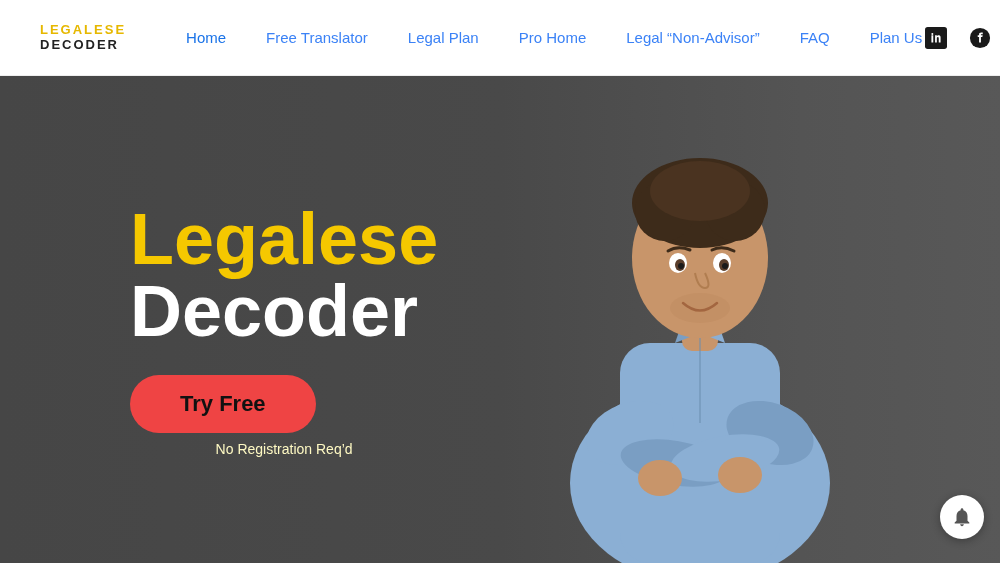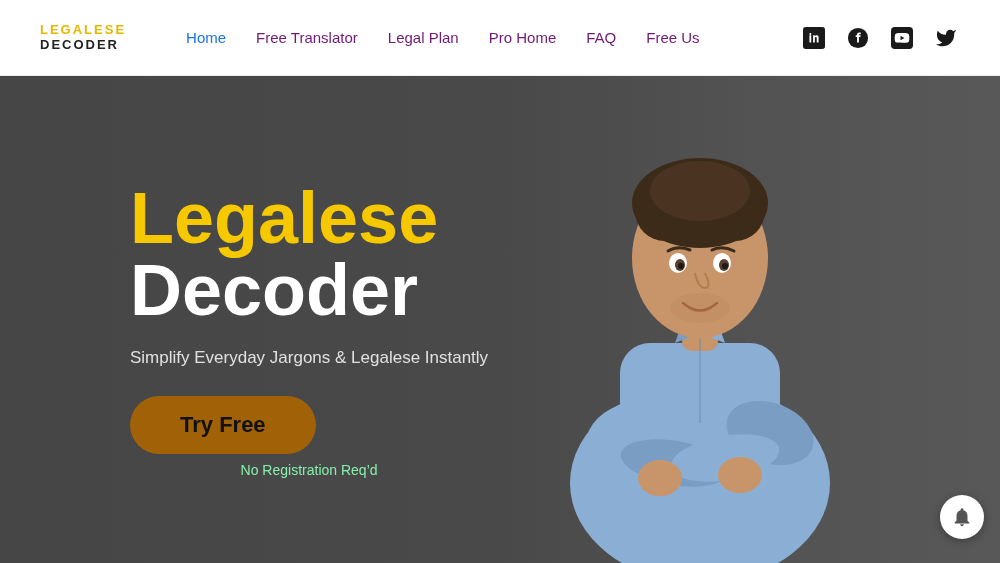--- a/index.html
+++ b/index.html
@@ -32,27 +32,27 @@
     .logo-bottom {
       color: #222;
       font-size: 13px;
       font-weight: 900;
       letter-spacing: 2px;
       text-transform: uppercase;
     }
     .nav-links {
       display: flex;
       align-items: center;
-      gap: 30px;
+      gap: 40px;
       flex: 1;
     }
     .nav-link {
       font-size: 15px;
       font-weight: 500;
-      color: #701a75;
+      color: #3b82f6;
       text-decoration: none;
       cursor: pointer;
       white-space: nowrap;
     }
     .nav-link.active {
       color: #1a73e8;
     }
     .social-icons {
       display: flex;
       align-items: center;
@@ -113,35 +113,35 @@
     }
     .hero-subtitle {
       margin-top: 22px;
       font-size: 17px;
       color: #e0e0e0;
       font-weight: 400;
     }
     .try-free-btn {
       display: inline-block;
       margin-top: 28px;
-      background: #a16207;
+      background: #ef4444;
       color: #111;
       font-size: 22px;
       font-weight: 800;
       padding: 16px 50px;
       border-radius: 50px;
       cursor: pointer;
       border: none;
       text-align: center;
     }
     .no-reg {
       display: block;
       margin-top: 8px;
       font-size: 14px;
-      color: #86efac;
+      color: #fef9c3;
       text-align: center;
     }
 
     
     .hero-person {
       position: absolute;
       right: 100px;
       bottom: 0;
       z-index: 2;
       width: 400px;
@@ -182,22 +182,23 @@
     <div class="logo-container">
       <span class="logo-top">LEGALESE</span>
       <span class="logo-bottom">DECODER</span>
     </div>
     <div class="nav-links">
 
     <a class="nav-link active">Home</a>
         <a class="nav-link">Free Translator</a>
         <a class="nav-link">Legal Plan</a>
         <a class="nav-link">Pro Home</a>
+        <a class="nav-link">Legal “Non-Advisor”</a>
         <a class="nav-link">FAQ</a>
-        <a class="nav-link">Free Us</a>
+        <a class="nav-link">Plan Us</a>
       </div>
     <div class="social-icons">
 
       <div class="social-icon">
         <svg viewBox="0 0 24 24" fill="none" xmlns="http://www.w3.org/2000/svg">
           <rect width="24" height="24" rx="3" fill="#1a1a1a"></rect>
           <path d="M7 9h2v8H7V9zm1-2.5a1.1 1.1 0 110 2.2A1.1 1.1 0 018 6.5zM11 9h1.9v1.1c.3-.5 1-1.1 2.1-1.1C17.1 9 17 10.8 17 12v5h-2v-4.5c0-.7 0-1.6-1-1.6s-1.1.8-1.1 1.6V17H11V9z" fill="white"></path>
         </svg>
       </div>
 
@@ -271,21 +272,20 @@
 
       <ellipse cx="180" cy="205" rx="30" ry="15" fill="#b8845a" opacity="0.3"></ellipse>
 
       <line x1="180" y1="235" x2="180" y2="320" stroke="#6a8fb0" stroke-width="2" opacity="0.5"></line>
     </svg>
   </div>
 
   <div class="hero-content">
     <span class="hero-title-yellow">Legalese</span>
     <span class="hero-title-white">Decoder</span>
-    <p class="hero-subtitle">Simplify Everyday Jargons &amp; Legalese Instantly</p>
     <button class="try-free-btn">Try Free</button>
     <span class="no-reg">No Registration Req’d</span>
   </div>
 
   <div class="notification-bell">
     <svg width="22" height="22" viewBox="0 0 24 24" fill="none" xmlns="http://www.w3.org/2000/svg">
       <path d="M12 22c1.1 0 2-.9 2-2h-4c0 1.1.9 2 2 2zm6-6v-5c0-3.07-1.64-5.64-4.5-6.32V4c0-.83-.67-1.5-1.5-1.5s-1.5.67-1.5 1.5v.68C7.63 5.36 6 7.92 6 11v5l-2 2v1h16v-1l-2-2z" fill="#555"></path>
     </svg>
   </div>
 </section>

